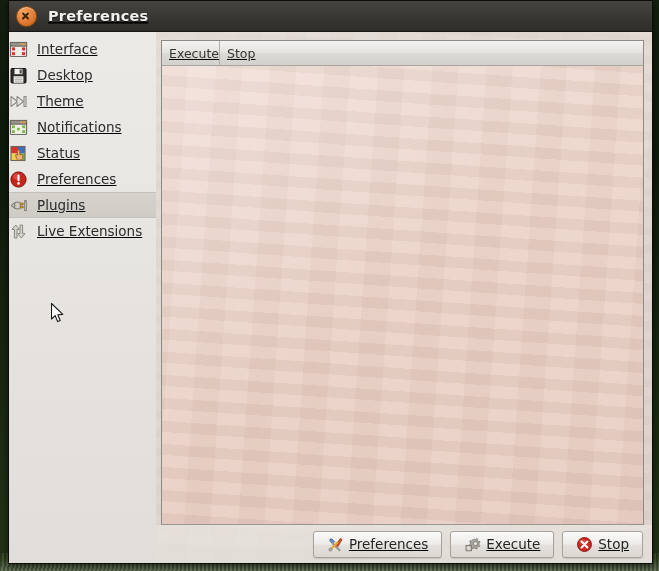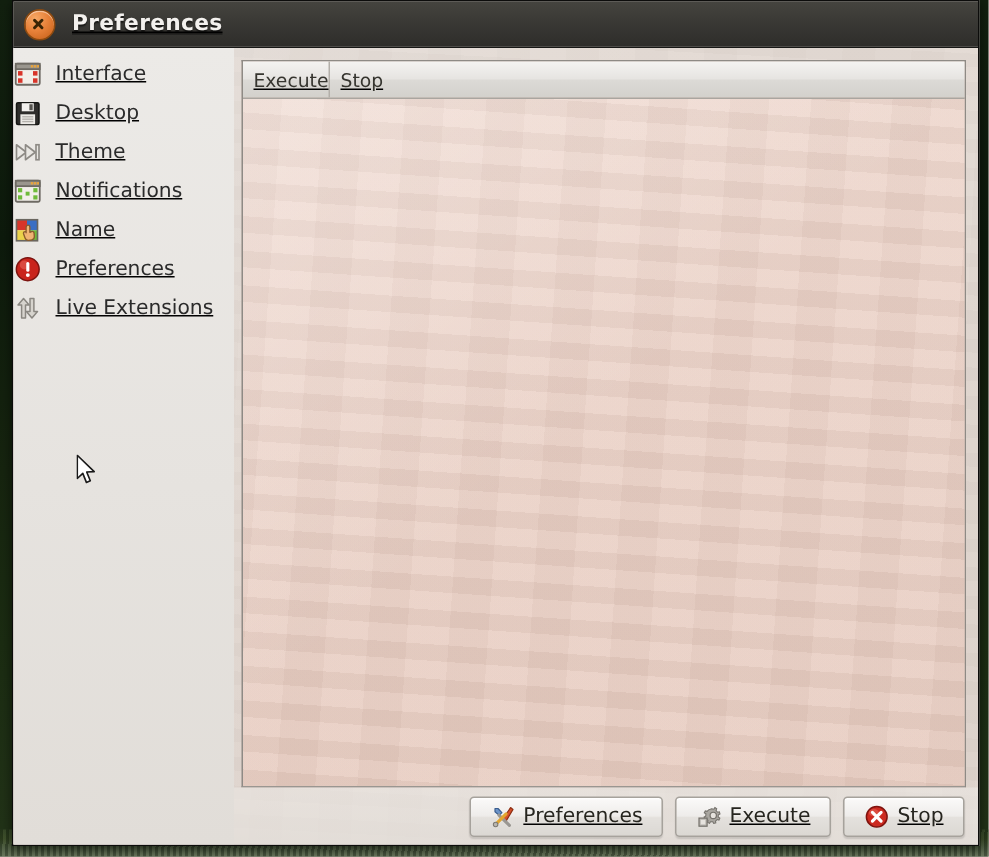--- a/index.html
+++ b/index.html
@@ -350,35 +350,47 @@
         <span class="side-icon">
           <svg width="19" height="19" viewBox="0 0 19 19">
             <rect x="2" y="2.5" width="7" height="7" fill="#d8352a"></rect>
             <rect x="9" y="2.5" width="7" height="7" fill="#3b6fc4"></rect>
             <rect x="2" y="9.5" width="7" height="7" fill="#ead24a"></rect>
             <rect x="9" y="9.5" width="7" height="7" fill="#6fbb3a"></rect>
             <rect x="2" y="2.5" width="14" height="14" fill="none" stroke="#6a665f" stroke-width="1.1"></rect>
             <path d="M8.4 7.6 c0-.9 .6-1.5 1.3-1.5 .7 0 1.2 .6 1.2 1.4 v3.4 l1.1-.5 c.8-.3 1.6 .1 1.7 .9 l.2 2.3 c.1 1.1-.7 2.1-1.8 2.3 l-2.1 .3 c-1.1 .1-2-.5-2.3-1.5 l-1-2.9 c-.2-.7 .2-1.3 .8-1.4 .5-.1 .9 .2 .9 .8 z" fill="#f0b373" stroke="#8a5c2c" stroke-width=".9" stroke-linejoin="round"></path>
           </svg>
         </span>
-        <span class="side-label">Name</span>
+        <span class="side-label">Status</span>
       </div>
 
       <div class="side-item">
         <span class="side-icon">
           <svg width="19" height="19" viewBox="0 0 19 19">
             <circle cx="9.5" cy="9.5" r="7.6" fill="#c9241c" stroke="#7d1410" stroke-width="1"></circle>
             <circle cx="7.2" cy="6.6" r="3" fill="#e8675c" opacity=".55"></circle>
             <rect x="8.5" y="4.6" width="2.1" height="6.6" rx="1" fill="#ffffff"></rect>
             <circle cx="9.55" cy="13.4" r="1.3" fill="#ffffff"></circle>
           </svg>
         </span>
         <span class="side-label">Preferences</span>
       </div>
 
+      <div class="side-item selected">
+        <span class="side-icon">
+          <svg width="19" height="19" viewBox="0 0 19 19">
+            <path d="M2 9.5 L6 6.4 L6 12.6 Z" fill="#b9b6b0" stroke="#7d7a74" stroke-width="1" stroke-linejoin="round"></path>
+            <rect x="5.8" y="6.2" width="5.6" height="6.6" rx="1.2" fill="#cfccc6" stroke="#7d7a74" stroke-width="1"></rect>
+            <rect x="11" y="7.1" width="3.4" height="1.7" rx=".6" fill="#e3a62e" stroke="#8a6416" stroke-width=".8"></rect>
+            <rect x="11" y="10.2" width="3.4" height="1.7" rx=".6" fill="#e3a62e" stroke="#8a6416" stroke-width=".8"></rect>
+            <rect x="15.6" y="4.6" width="1.8" height="10" fill="#c6c3bd" stroke="#82807a" stroke-width=".9"></rect>
+          </svg>
+        </span>
+        <span class="side-label">Plugins</span>
+      </div>
 
       <div class="side-item">
         <span class="side-icon">
           <svg width="19" height="19" viewBox="0 0 19 19">
             <path d="M5.4 16 L5.4 7.4 L3 7.4 L6.7 3 L10.4 7.4 L8 7.4 L8 16 Z" fill="#d7d4ce" stroke="#8a8781" stroke-width="1" stroke-linejoin="round"></path>
             <path d="M13.6 3 L13.6 11.6 L16 11.6 L12.3 16 L8.6 11.6 L11 11.6 L11 3 Z" fill="#d7d4ce" stroke="#8a8781" stroke-width="1" stroke-linejoin="round"></path>
           </svg>
         </span>
         <span class="side-label">Live Extensions</span>
       </div>

